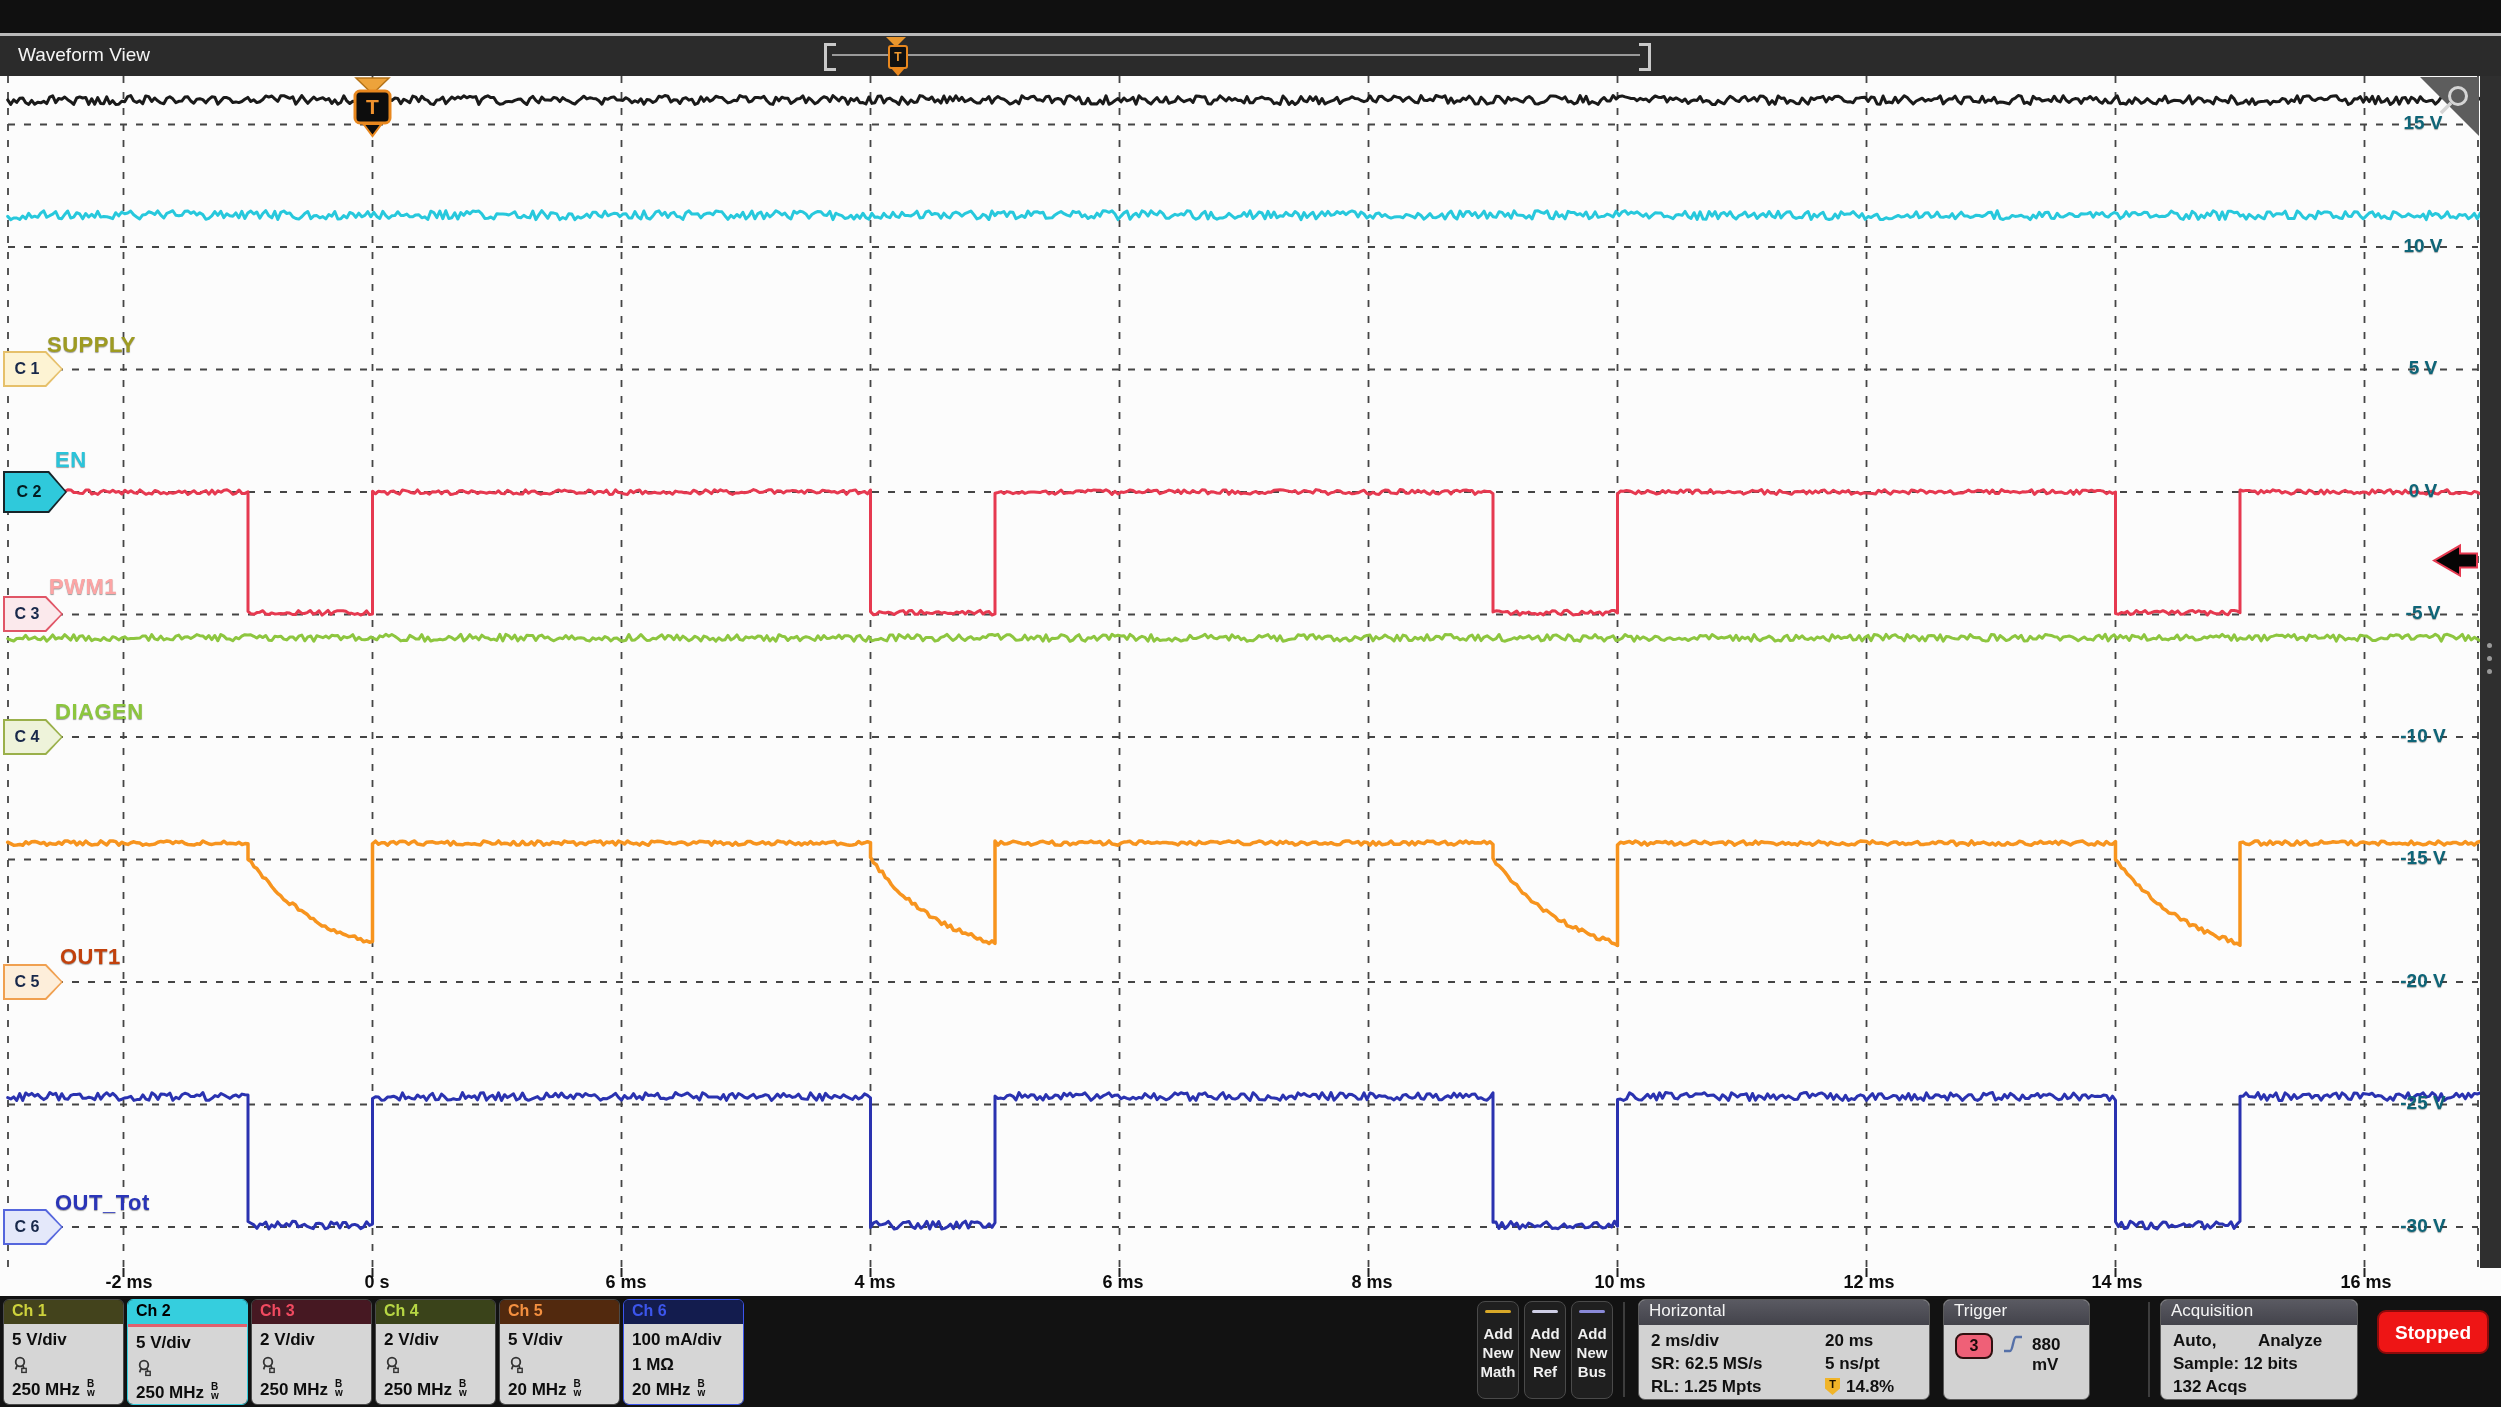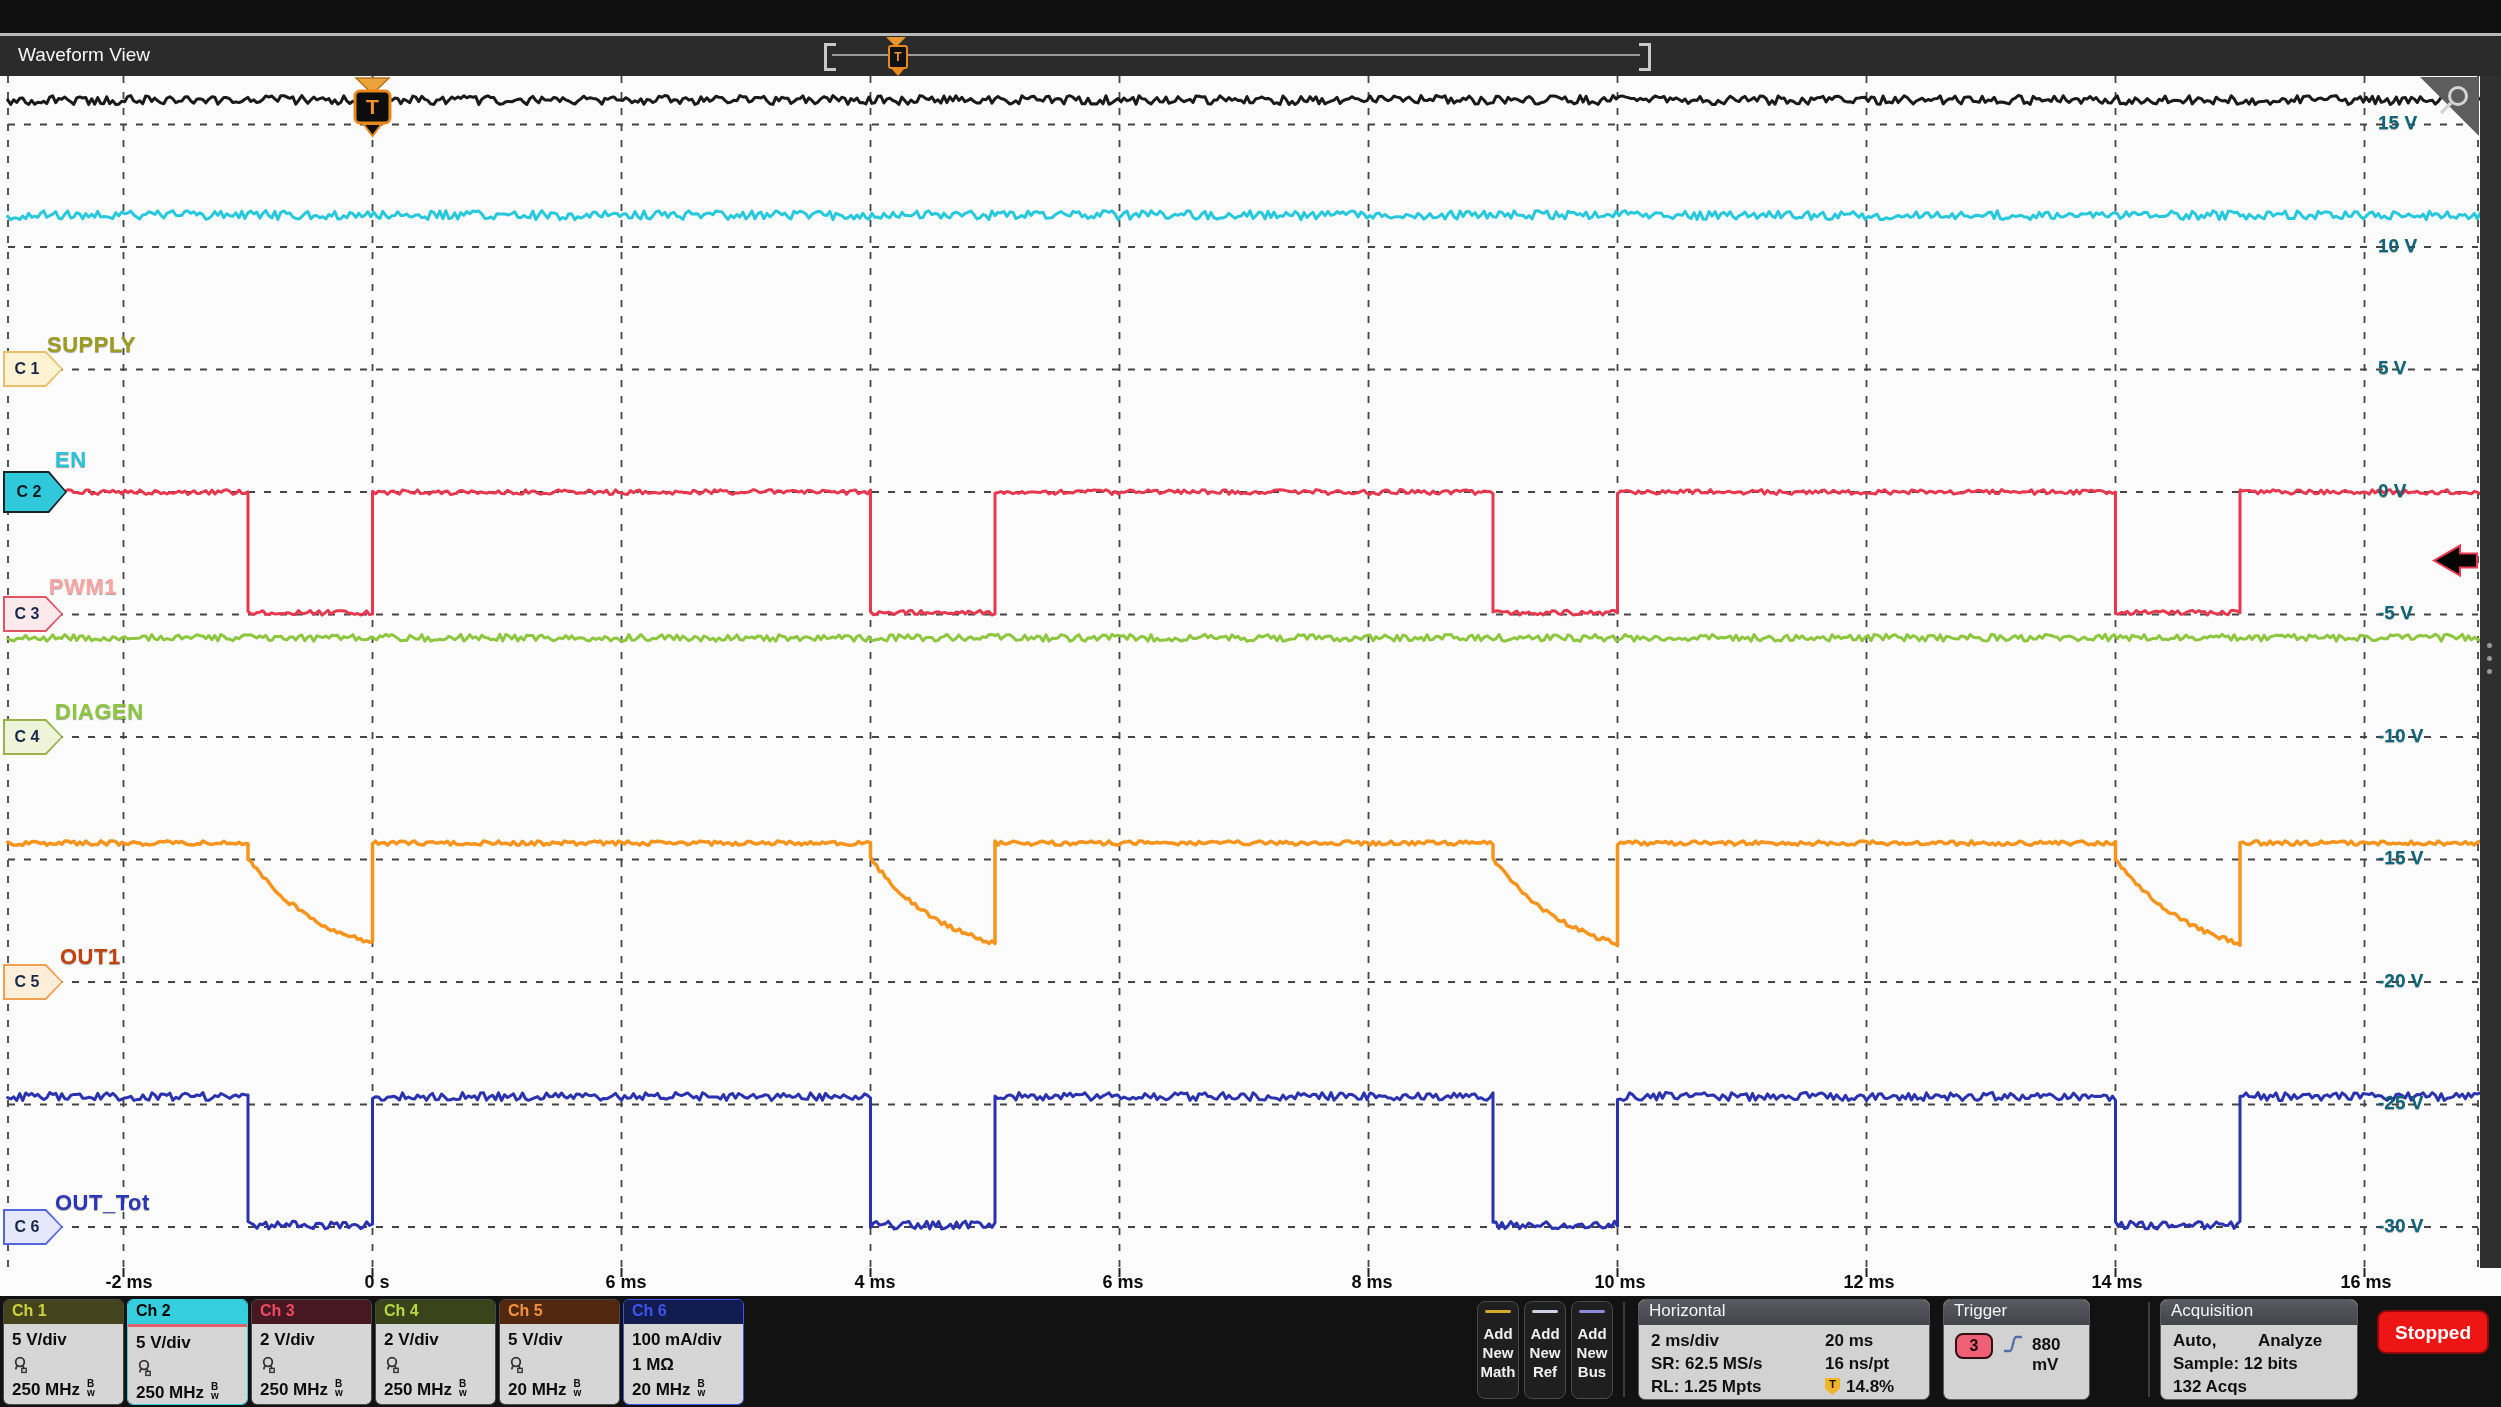--- a/index.html
+++ b/index.html
@@ -29,21 +29,21 @@
            border-radius:3px;color:#f09a30;font-size:12px;font-weight:bold;text-align:center;line-height:20px;}
   .pin-tail{left:891px;top:68px;width:0;height:0;border-left:7px solid transparent;
             border-right:7px solid transparent;border-top:8px solid #e8871e;}
 
   
   #plot-bg{left:0;top:76px;width:2501px;height:1220px;background:#fcfcfc;}
   #wave{left:0;top:0;width:2501px;height:1407px;pointer-events:none;}
   #right-strip{left:2480px;top:76px;width:21px;height:1192px;background:#2f2f2f;}
   .strip-dot{left:2487px;width:5px;height:5px;border-radius:50%;background:#9a9a9a;}
 
-  .v-label{width:90px;text-align:left;color:#0e6578;font-size:19px;font-weight:bold;left:2378px;
+  .v-label{width:90px;text-align:center;color:#0e6578;font-size:19px;font-weight:bold;left:2378px;
            text-shadow:0 1px 1px rgba(0,0,0,.35);}
   .t-label{width:90px;text-align:center;color:#0d0d0d;font-size:18px;font-weight:600;top:1272px;}
 
   .ch-name{font-size:22px;font-weight:bold;letter-spacing:.5px;text-shadow:0 1px 1px rgba(40,40,40,.45);}
 
   .cbadge{width:60px;height:36px;}
   .cbadge .shape{position:absolute;inset:0;clip-path:polygon(0 0,72% 0,100% 50%,72% 100%,0 100%);}
   .cbadge .fill{position:absolute;inset:2px;clip-path:polygon(0 0,72% 0,100% 50%,72% 100%,0 100%);}
   .cbadge .txt{position:absolute;inset:0;display:flex;align-items:center;justify-content:center;
                padding-right:12px;font-size:16px;font-weight:bold;color:#18284a;}
@@ -333,21 +333,21 @@
       <div>Bus</div>
   </div>
 
   <div class="vsep abs" style="left:1623px"></div>
 
   <div class="panel abs" style="left:1638px;width:292px">
     <div class="phdr">Horizontal</div>
     <div class="row" style="left:12px;top:31px">2 ms/div</div>
     <div class="row" style="left:186px;top:31px">20 ms</div>
     <div class="row" style="left:12px;top:54px">SR: 62.5 MS/s</div>
-    <div class="row" style="left:186px;top:54px">16 ns/pt</div>
+    <div class="row" style="left:186px;top:54px">5 ns/pt</div>
     <div class="row" style="left:12px;top:77px">RL: 1.25 Mpts</div>
     <div class="t-shield" style="left:186px;top:78px">T</div>
     <div class="row" style="left:207px;top:77px">14.8%</div>
   </div>
 
   <div class="panel abs" style="left:1943px;width:147px">
     <div class="phdr">Trigger</div>
     <div class="trig-src" style="left:11px;top:33px">3</div>
     <svg class="abs" style="left:58px;top:34px" width="22" height="20" viewBox="0 0 22 20">
       <path d="M2 17 L8 17 C11 17 11 3 14 3 L20 3" fill="none" stroke="#5570a8" stroke-width="2.4"></path>

